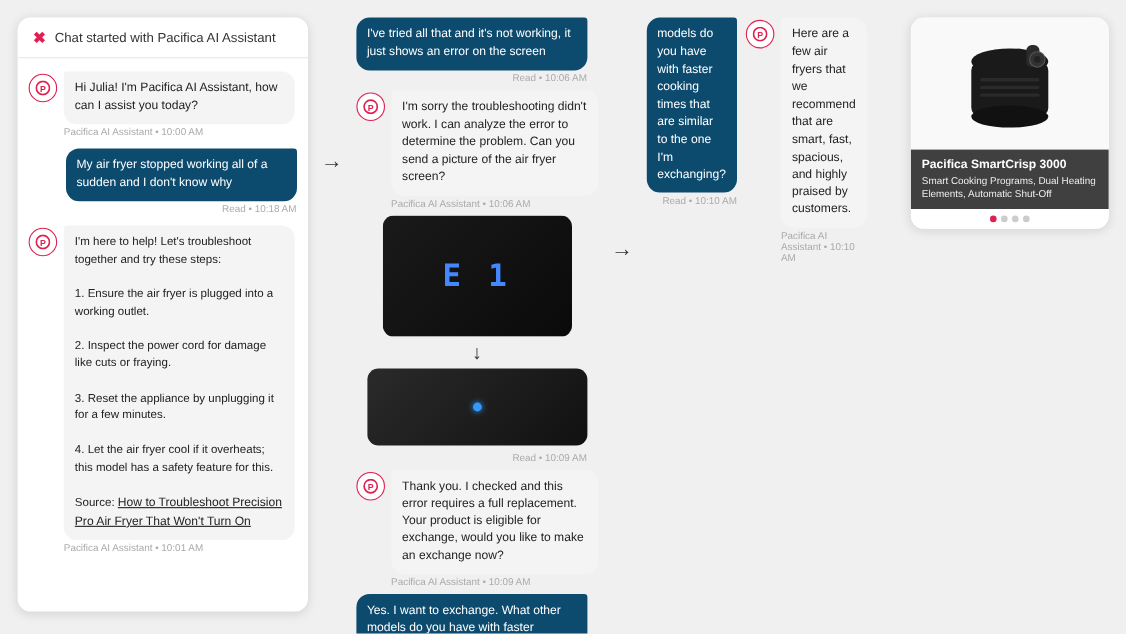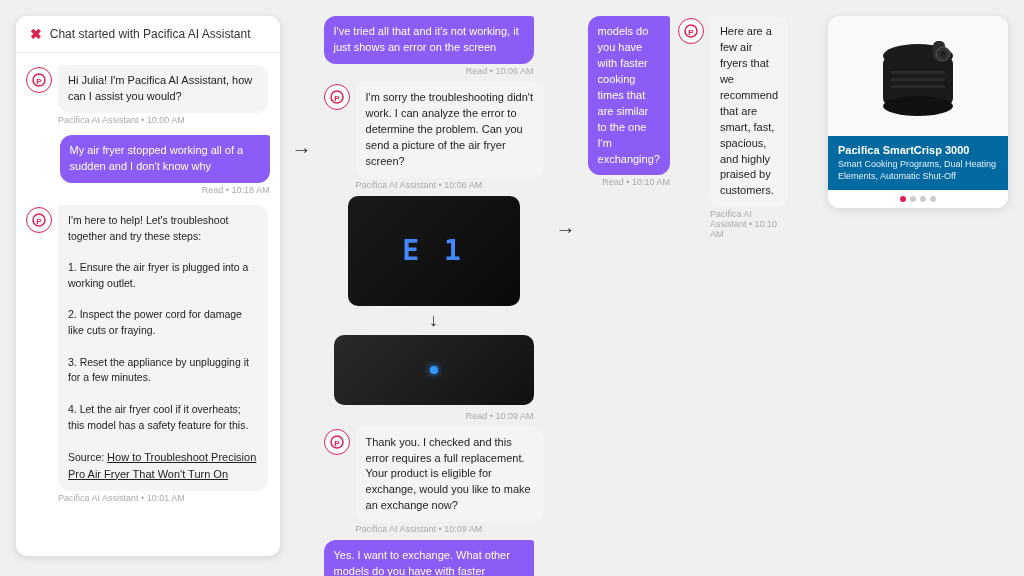--- a/index.html
+++ b/index.html
@@ -88,21 +88,21 @@
       font-size: 11px;
       line-height: 1.45;
       max-width: 210px;
     }
     .bubble-ai {
       background: #f4f4f4;
       color: #222;
       border-top-left-radius: 3px;
     }
     .bubble-user {
-      background: #8b5cf6;
+      background: #0c4a6e;
       color: #fff;
       border-top-right-radius: 3px;
     }
     .msg-meta {
       font-size: 9px;
       color: #aaa;
       margin-top: 2px;
       text-align: left;
     }
     .msg-meta.user-meta {
@@ -212,21 +212,21 @@
       display: flex;
       align-items: center;
       justify-content: center;
       padding: 8px;
     }
     .fryer-svg {
       width: 90px;
       height: 100px;
     }
     .product-info {
-      background: #0369a1;
+      background: #404040;
       padding: 8px 10px;
       color: white;
     }
     .product-name {
       font-size: 11px;
       font-weight: bold;
       margin-bottom: 3px;
     }
     .product-desc {
       font-size: 9px;
@@ -264,21 +264,21 @@
 
       <div class="msg-row">
         <div class="avatar">
           <svg width="14" height="14" viewBox="0 0 14 14" fill="none">
             <circle cx="7" cy="7" r="6" stroke="#e02050" stroke-width="1.5" fill="white"></circle>
             <text x="7" y="10.5" text-anchor="middle" font-size="8" fill="#e02050" font-weight="bold">P</text>
           </svg>
         </div>
         <div class="msg-col">
           <div class="bubble bubble-ai">
-            <span>Hi Julia! I'm Pacifica AI Assistant, how can I assist you would?</span>
+            <span>Hi Julia! I'm Pacifica AI Assistant, how can I assist you today?</span>
           </div>
           <div class="msg-meta">Pacifica AI Assistant • 10:00 AM</div>
         </div>
       </div>
 
       <div class="msg-row user-row">
         <div class="msg-col user-col">
           <div class="bubble bubble-user">
             <span>My air fryer stopped working all of a sudden and I don't know why</span>
           </div>

